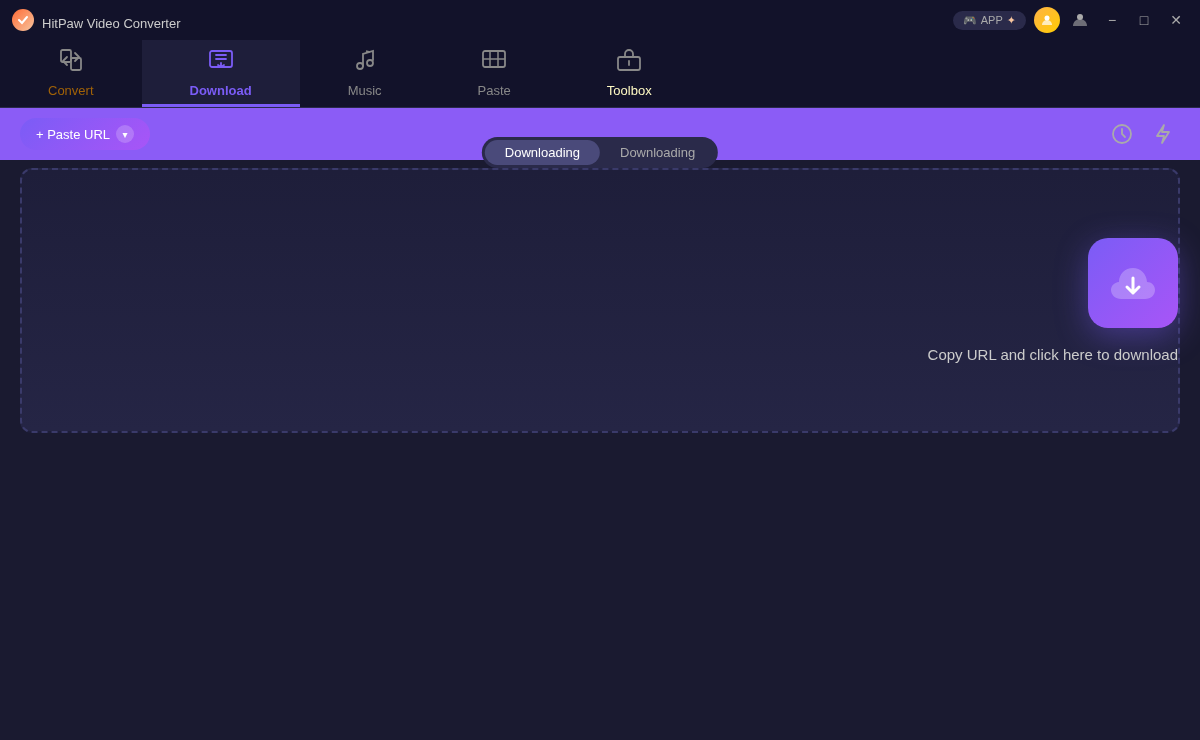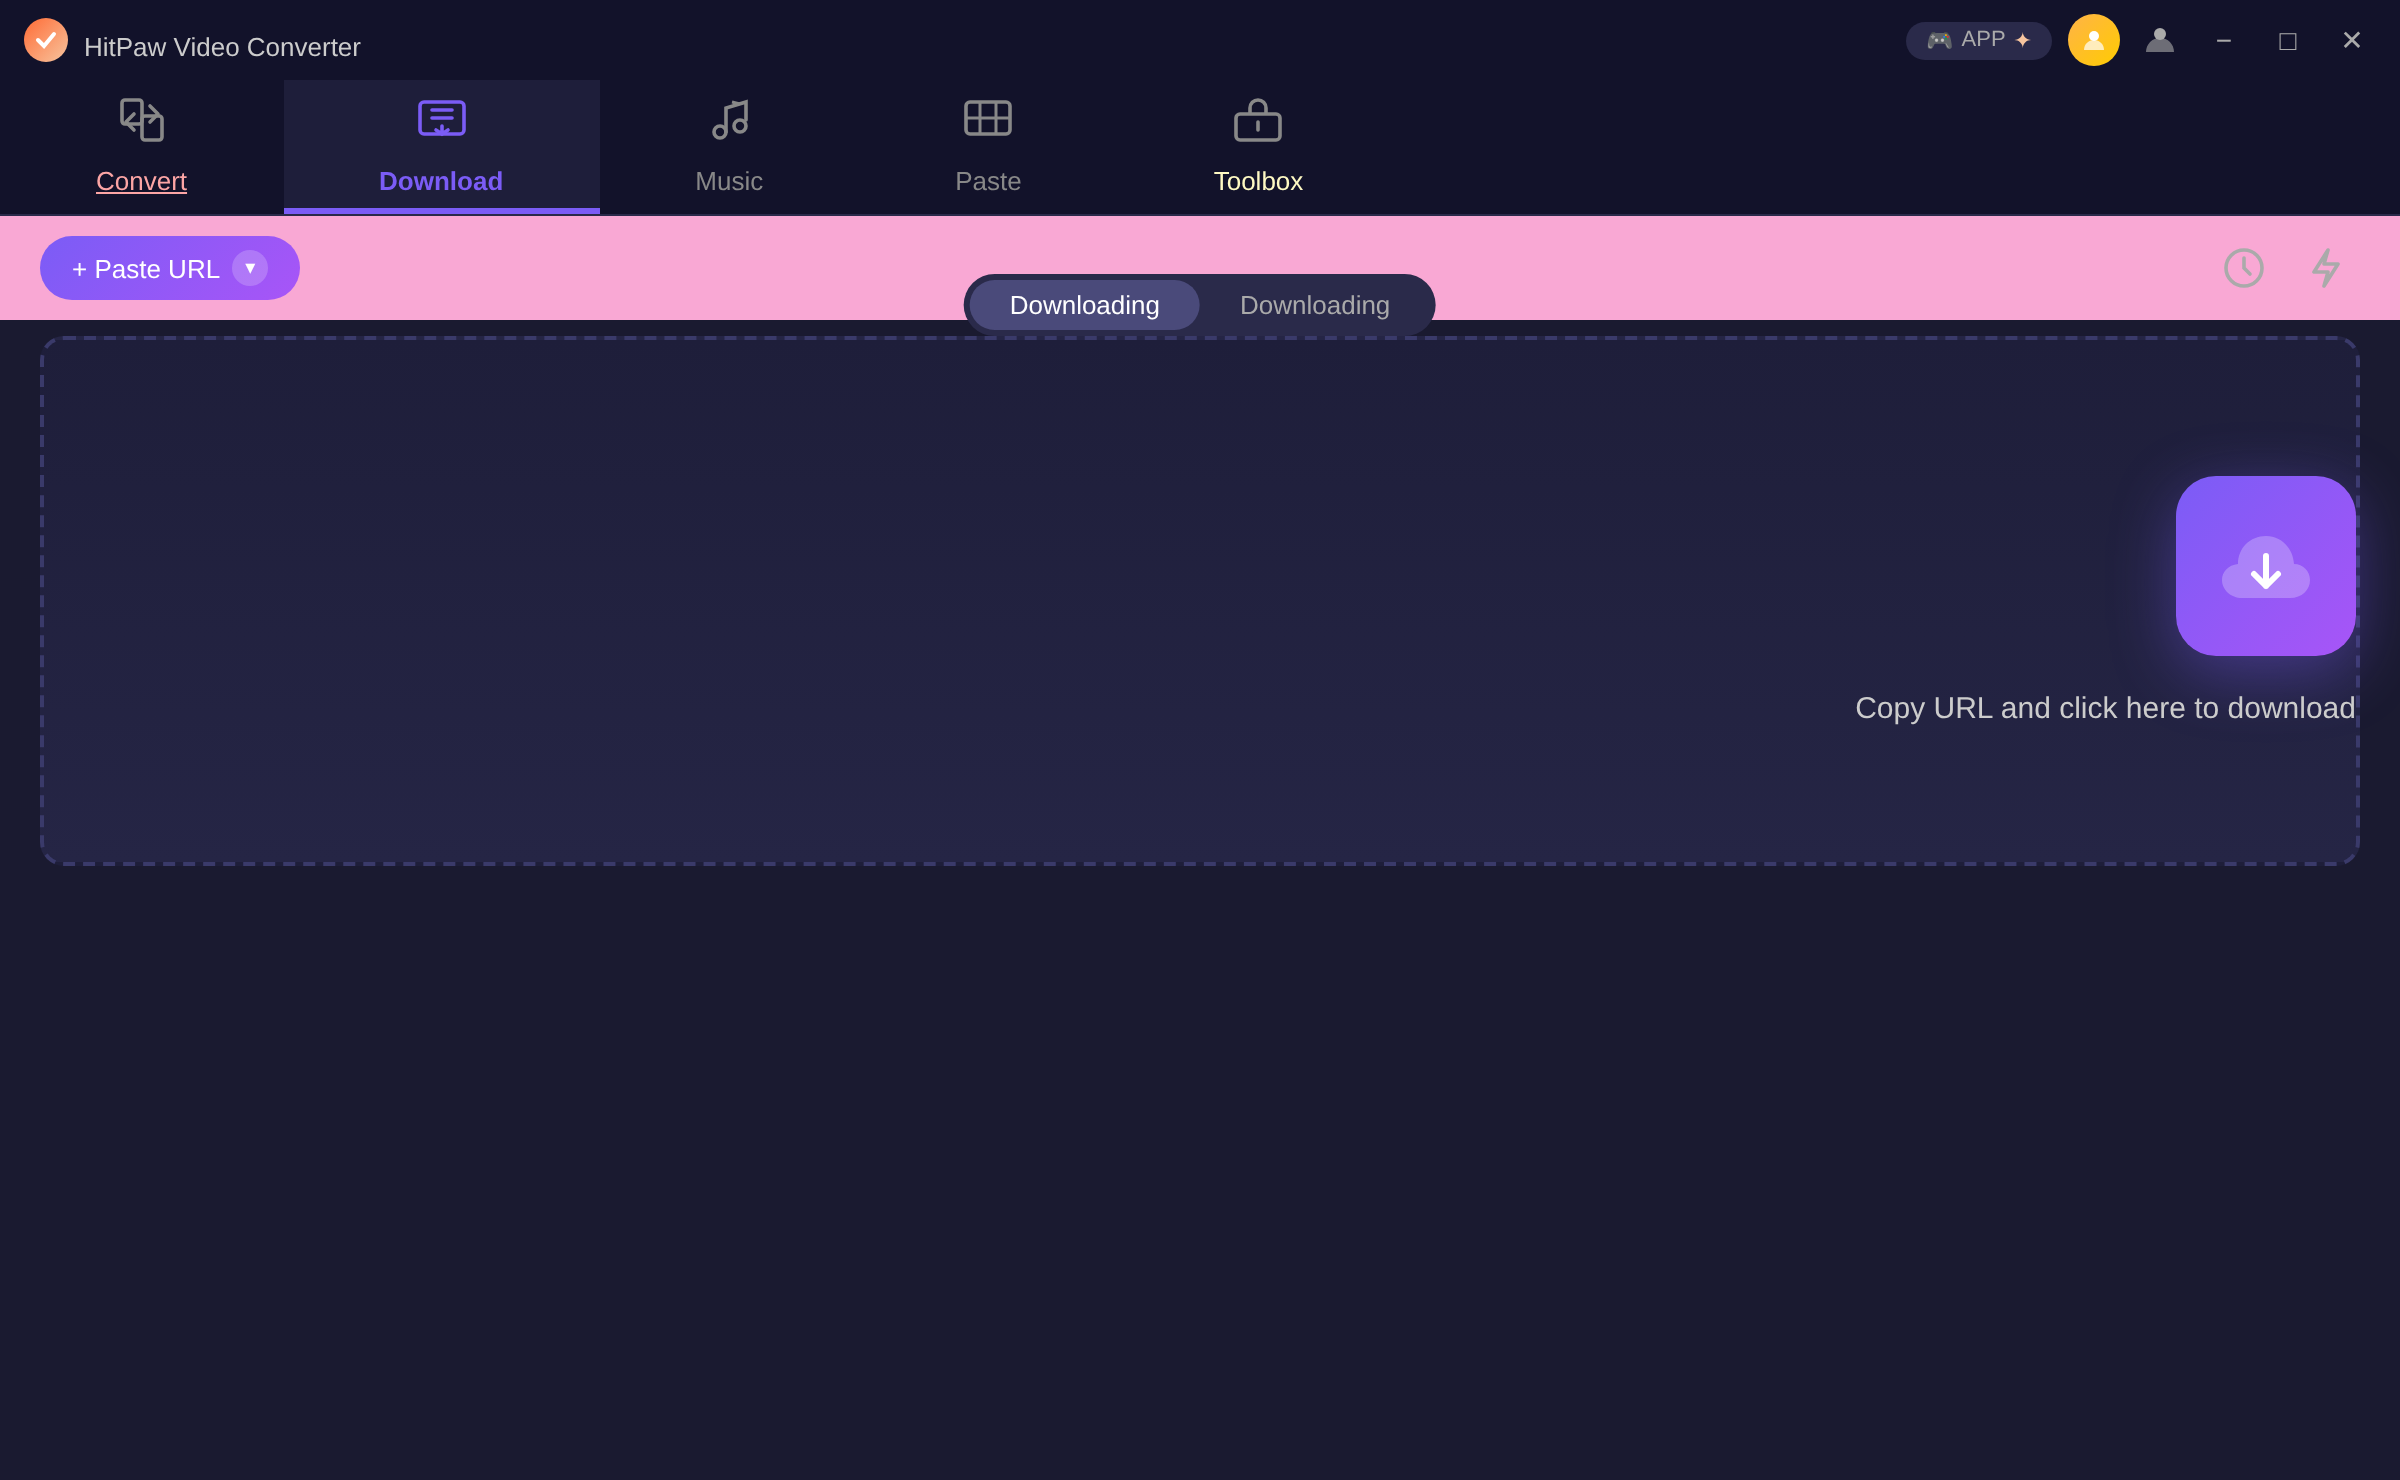--- a/index.html
+++ b/index.html
@@ -117,21 +117,21 @@
       height: calc(740px - 40px - 68px - 52px);
       padding: 0 20px;
       overflow: hidden;
     }
 
     
     .toolbar {
       display: flex;
       align-items: center;
       padding: 10px 20px;
-      background: #f9a8d4;
+      background: #8b5cf6;
       gap: 12px;
       position: relative;
     }
     .paste-url-btn {
       display: flex;
       align-items: center;
       background: linear-gradient(135deg, #7b5cf6, #a855f7);
       border: none;
       border-radius: 20px;
       padding: 7px 16px;
@@ -264,21 +264,21 @@
 
   <div class="nav-tab">
     <span class="nav-tab-icon">
       <svg width="26" height="26" viewBox="0 0 26 26" fill="none">
         <rect x="3" y="3" width="10" height="12" rx="1.5" stroke="#888" stroke-width="1.8"></rect>
         <path d="M17 6l4 4-4 4" stroke="#888" stroke-width="1.8" stroke-linecap="round" stroke-linejoin="round"></path>
         <path d="M9 18l-4-4 4-4" stroke="#888" stroke-width="1.8" stroke-linecap="round" stroke-linejoin="round"></path>
         <rect x="13" y="11" width="10" height="12" rx="1.5" stroke="#888" stroke-width="1.8"></rect>
       </svg>
     </span>
-    <span style="color:#fca5a5;font-size:13px;text-decoration:underline;">Convert</span>
+    <span style="color:#a16207;font-size:13px;">Convert</span>
   </div>
 
   <div class="nav-tab active">
     <span class="nav-tab-icon">
       <svg width="26" height="26" viewBox="0 0 26 26" fill="none">
         <rect x="2" y="4" width="22" height="16" rx="2" stroke="#7b5cf6" stroke-width="1.8"></rect>
         <line x1="8" y1="8" x2="18" y2="8" stroke="#7b5cf6" stroke-width="1.8" stroke-linecap="round"></line>
         <line x1="8" y1="12" x2="18" y2="12" stroke="#7b5cf6" stroke-width="1.8" stroke-linecap="round"></line>
         <path d="M13 16v4M10 18l3 2 3-2" stroke="#7b5cf6" stroke-width="1.8" stroke-linecap="round"></path>
       </svg>

